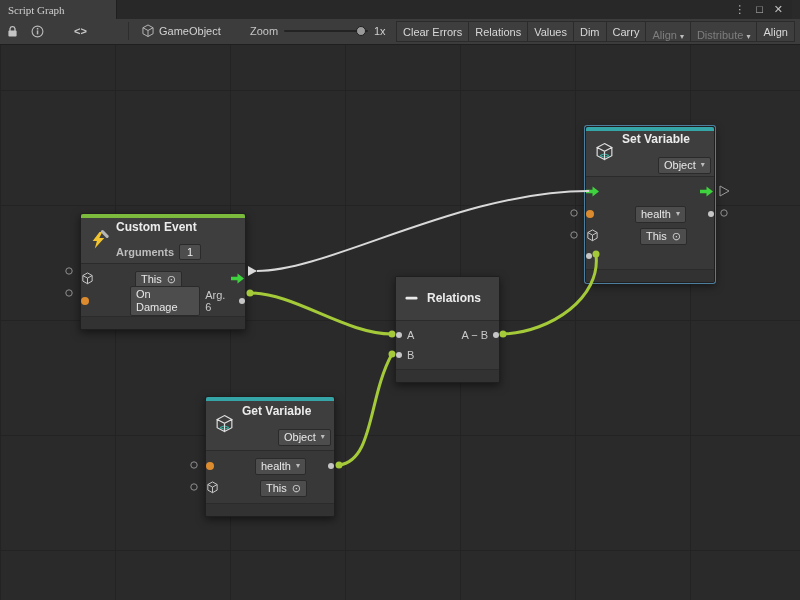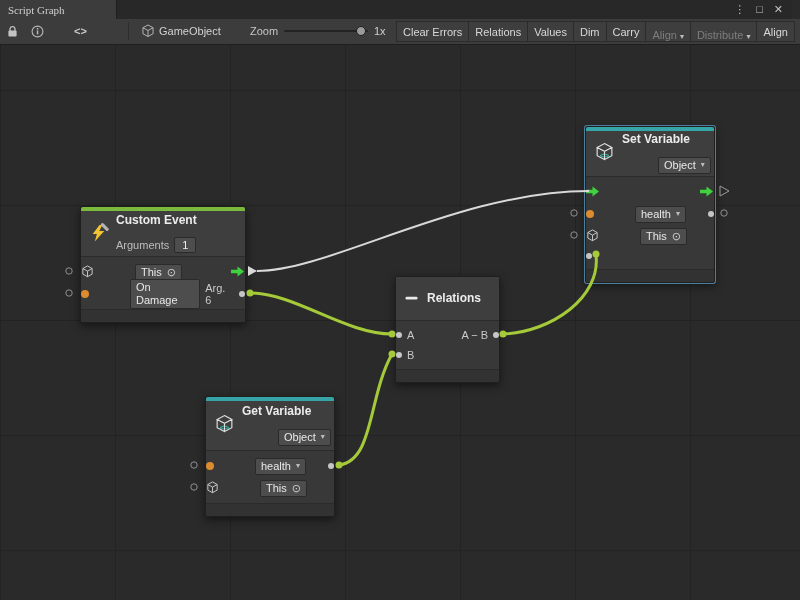--- a/index.html
+++ b/index.html
@@ -50,21 +50,21 @@
   .prow{display:flex;align-items:center;gap:5px;height:22px;padding:0 0;}
   .prow.short{height:18px;}
   .nfoot{height:12px;background:#323232;border-top:1px solid #2b2b2b;border-radius:0 0 2px 2px;}
 
   .field{display:inline-flex;align-items:center;gap:5px;background:#4d4d4d;border:1px solid #2a2a2a;
          border-radius:2px;padding:1px 5px;color:#e8e8e8;font-size:11px;line-height:13px;margin-left:36px;}
   .field .tgt{color:#cfcfcf;font-size:11px;line-height:1;}
   .dd-arrow{color:#bdbdbd;font-size:8px;line-height:1;}
   .argbox{background:#4d4d4d;border:1px solid #2a2a2a;border-radius:2px;padding:0 6px;
           color:#efefef;min-width:8px;text-align:center;line-height:14px;}
-  .arglabel{color:#bdbdbd;}
+  .arglabel{color:#bdbdbd;font-weight:bold;}
   .plabel{color:#c9c9c9;}
   .odot{width:8px;height:8px;border-radius:50%;background:#dd8b2f;flex:none;}
   .gdot{width:6px;height:6px;border-radius:50%;background:#c6c6c6;flex:none;}
   .mlauto{margin-left:auto;}
   .hcol{display:flex;flex-direction:column;justify-content:center;gap:10px;}
 </style>
 </head>
 <body>
 
 <div class="app">
@@ -139,21 +139,21 @@
         <span class="dd-arrow">▾</span>
         </div>
       <div class="tb-btn">
         <span>Align</span>
         </div>
     </div>
   </div>
 
   <div class="canvas">
 
-    <div class="node" style="left:80px;top:161px;width:166px">
+    <div class="node" style="left:80px;top:168px;width:166px">
       <div class="strip event"></div>
       <div class="nhead" style="height:46px">
         <span>
           <svg width="20" height="20" viewBox="0 0 19 19">
             <polygon points="10,2 3.5,10.5 7.5,10.5 5.5,17.5 14.5,7.5 9.8,7.5 12.6,2" fill="#f2c430"></polygon>
             <line x1="12.8" y1="1.6" x2="17.2" y2="6" stroke="#b5b5b5" stroke-width="3" stroke-linecap="round"></line>
           </svg>
         </span>
         <div class="hcol">
           <div class="ntitle">Custom Event</div>

